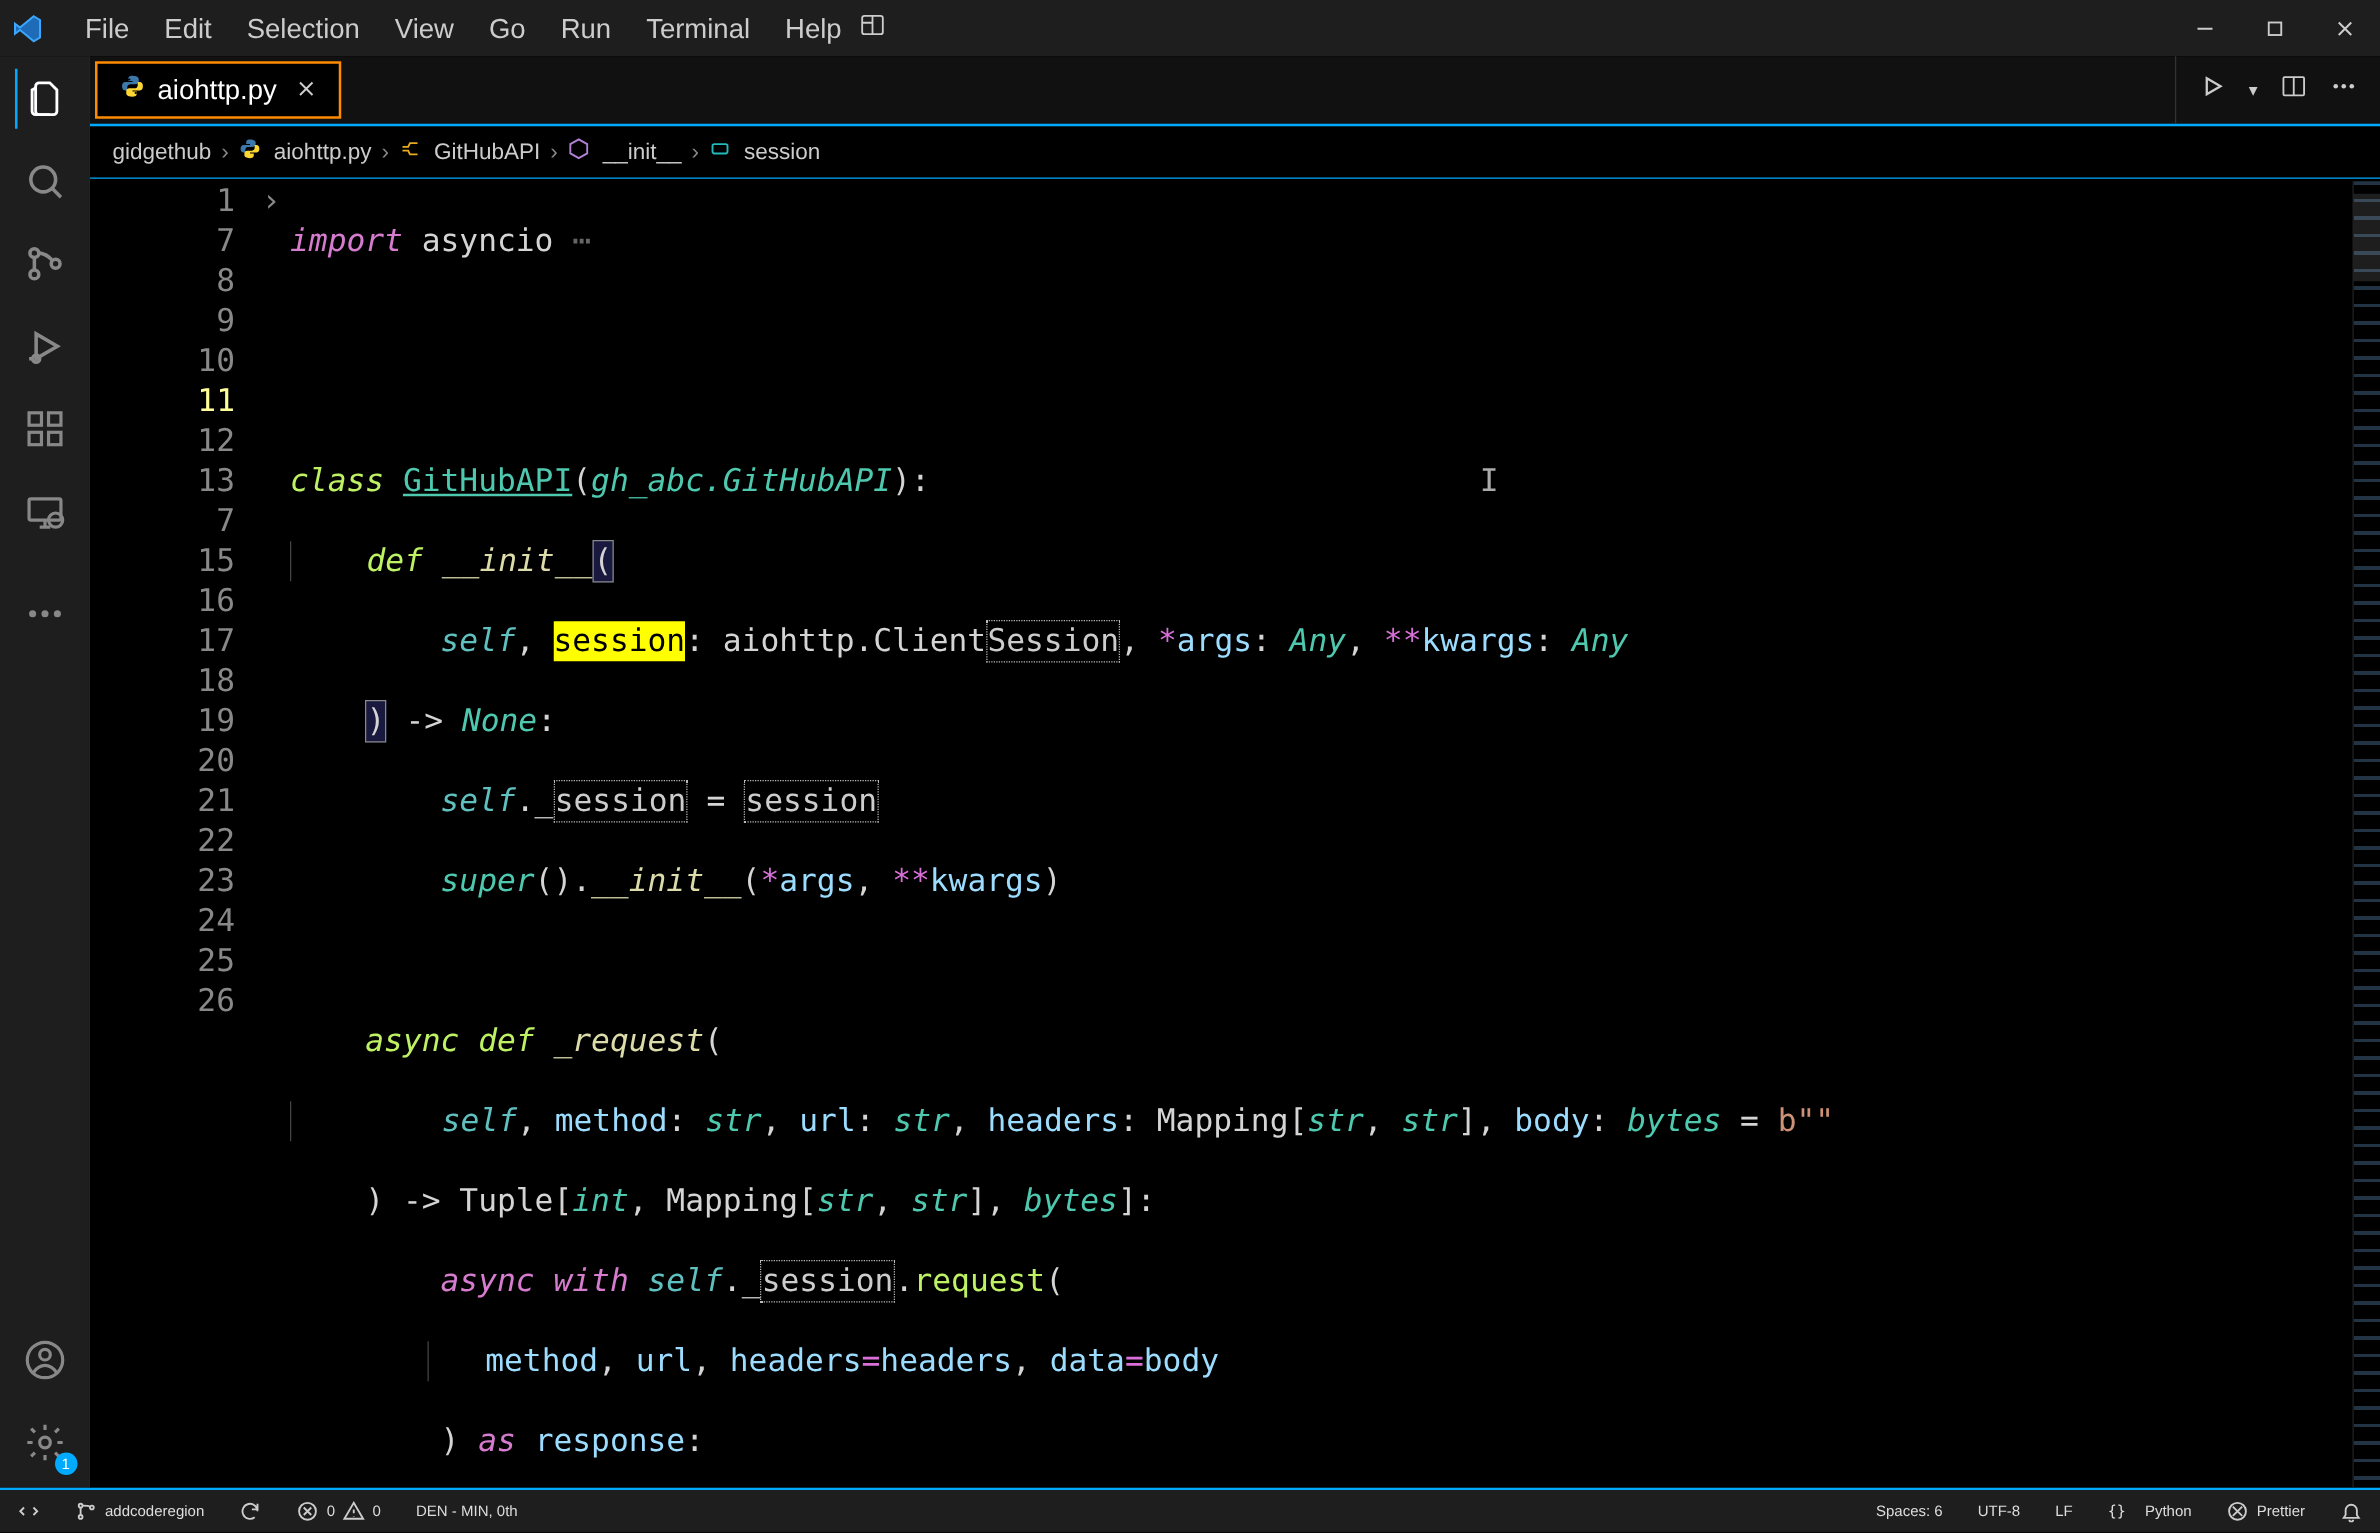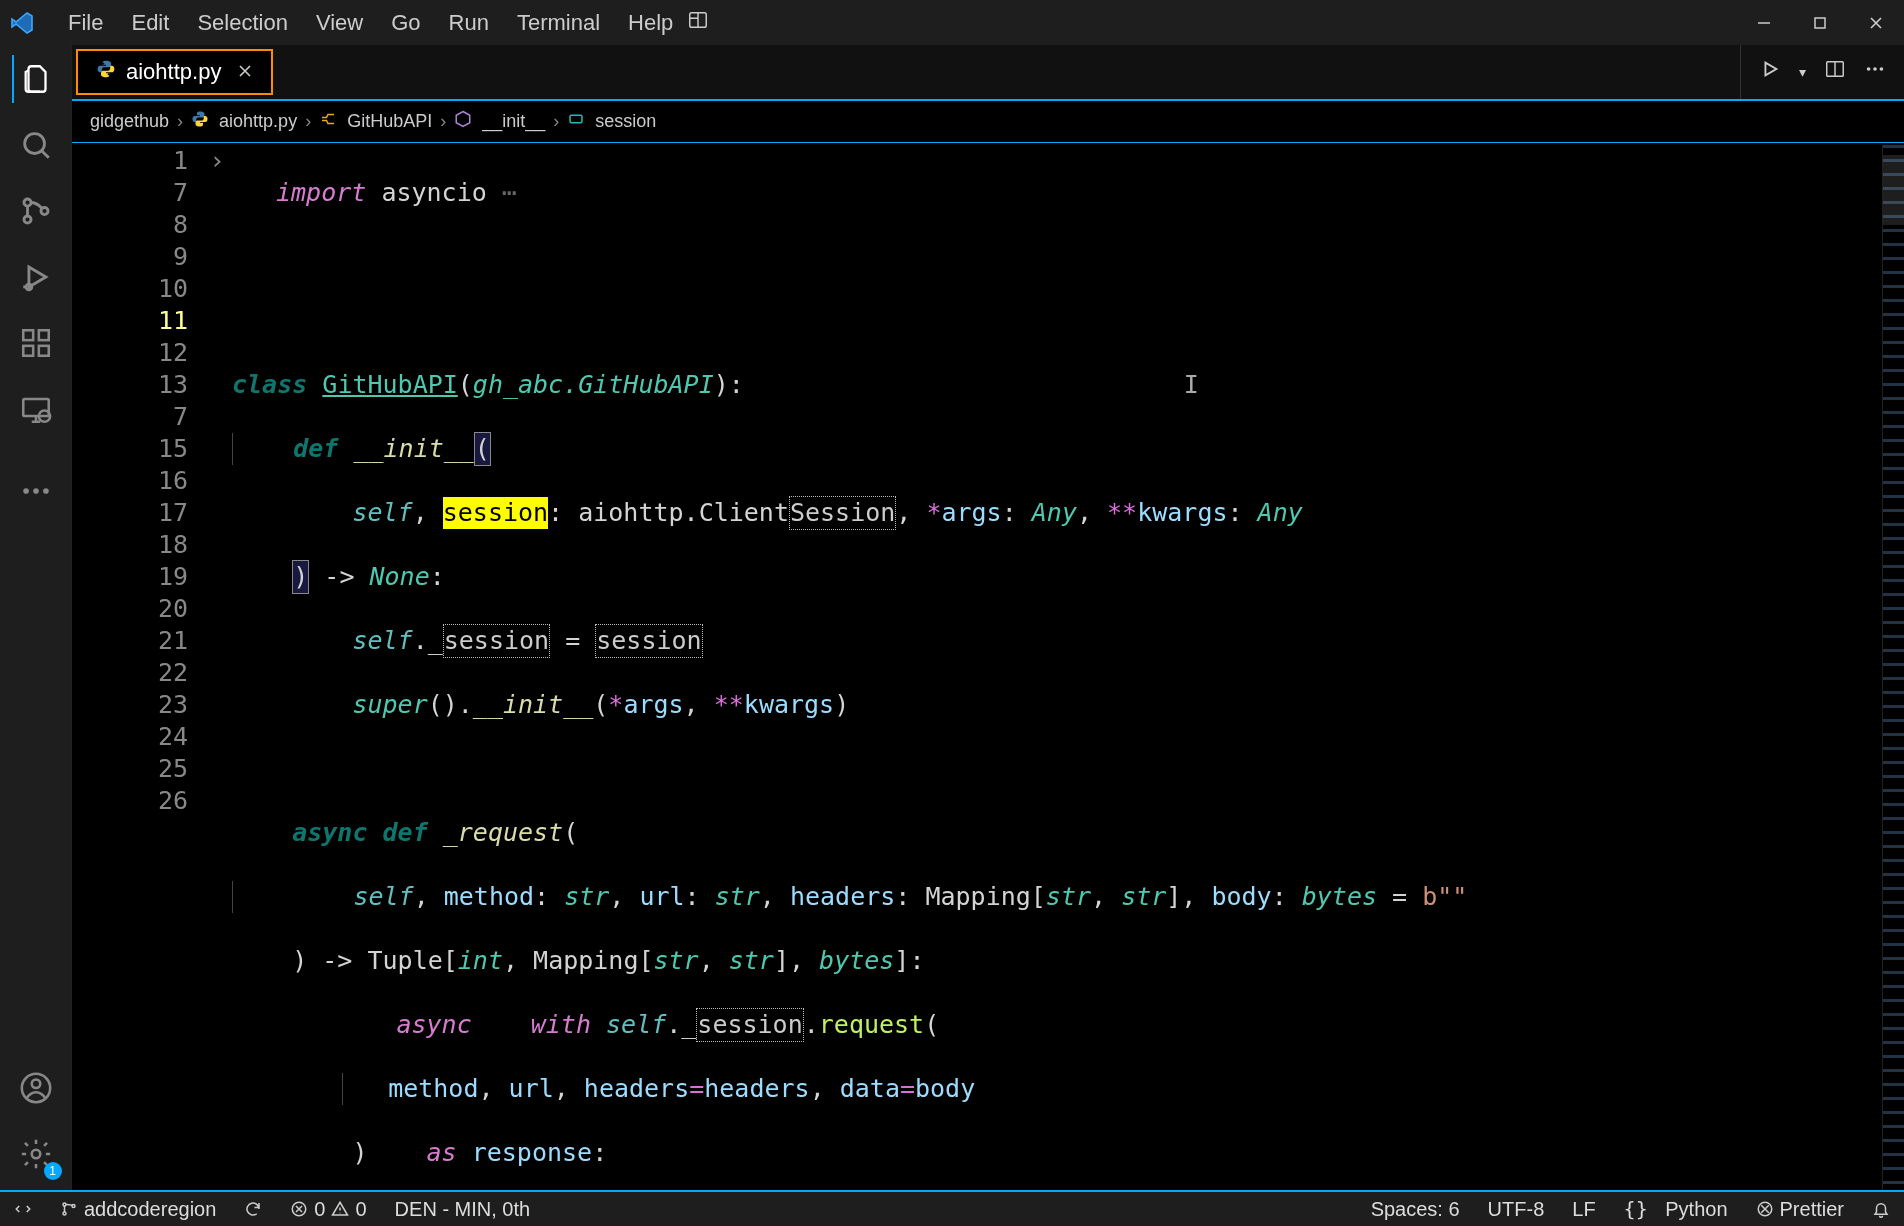--- a/index.html
+++ b/index.html
@@ -109,22 +109,22 @@
 .gutter .ln { height: 32px; display:flex; justify-content:flex-end; align-items:center;}
 .gutter .ln.active { color: #ff9; }
 .fold-gutter { width: 30px; }
 .fold-gutter .fold { height:32px;display:flex;align-items:center;justify-content:center;color:#888;cursor:pointer;}
 .code {
   flex: 1;
   white-space: pre;
 }
 .code .line { height: 32px; display:flex; align-items:center; white-space: pre;}
 
-.kw { color: #d67ccf; font-style: italic; margin-left: 44px; }
-.kw2 { color: #0f766e; font-style: italic; font-weight: bold; }
+.kw { color: #d67ccf; font-style: italic; }
+.kw2 { color: #bef264; font-style: italic; }
 .cls { color: #4ec9b0; text-decoration: underline; }
 .fn  { color: #dcdcaa; font-style: italic; }
 .fn2 { color: #bef264; }
 .param { color: #9cdcfe; }
 .self { color: #60c0c0; font-style: italic; }
 .type { color: #4ec9b0; font-style: italic;}
 .str { color: #ce9178; }
 .punc { color: #d4d4d4; }
 .op { color: #d970d9; }
 .hl-sel { background: #ffff00; color:#000; }
@@ -137,21 +137,21 @@
   border-left: 1px solid #222;
 }
 .minimap .slider { background: rgba(200,200,200,.15); height: 70px; margin-top:10px;}
 
 .statusbar {
   height: 36px;
   background: #1e1e1e;
   border-top: 2px solid #0af;
   display: flex;
   align-items: center;
-  font-size: 20px;
+  font-size: 12px;
   color: #ddd;
 }
 .statusbar .sb-item { padding: 0 14px; display:flex; align-items:center; gap:6px; cursor:pointer;}
 .statusbar .spacer { flex:1; }
 .sb-sync svg, .sb-item svg { width:18px; height:18px; }
 
 .pyfile-icon { color:#3794ff; }
 </style>
 </head>
 <body>

